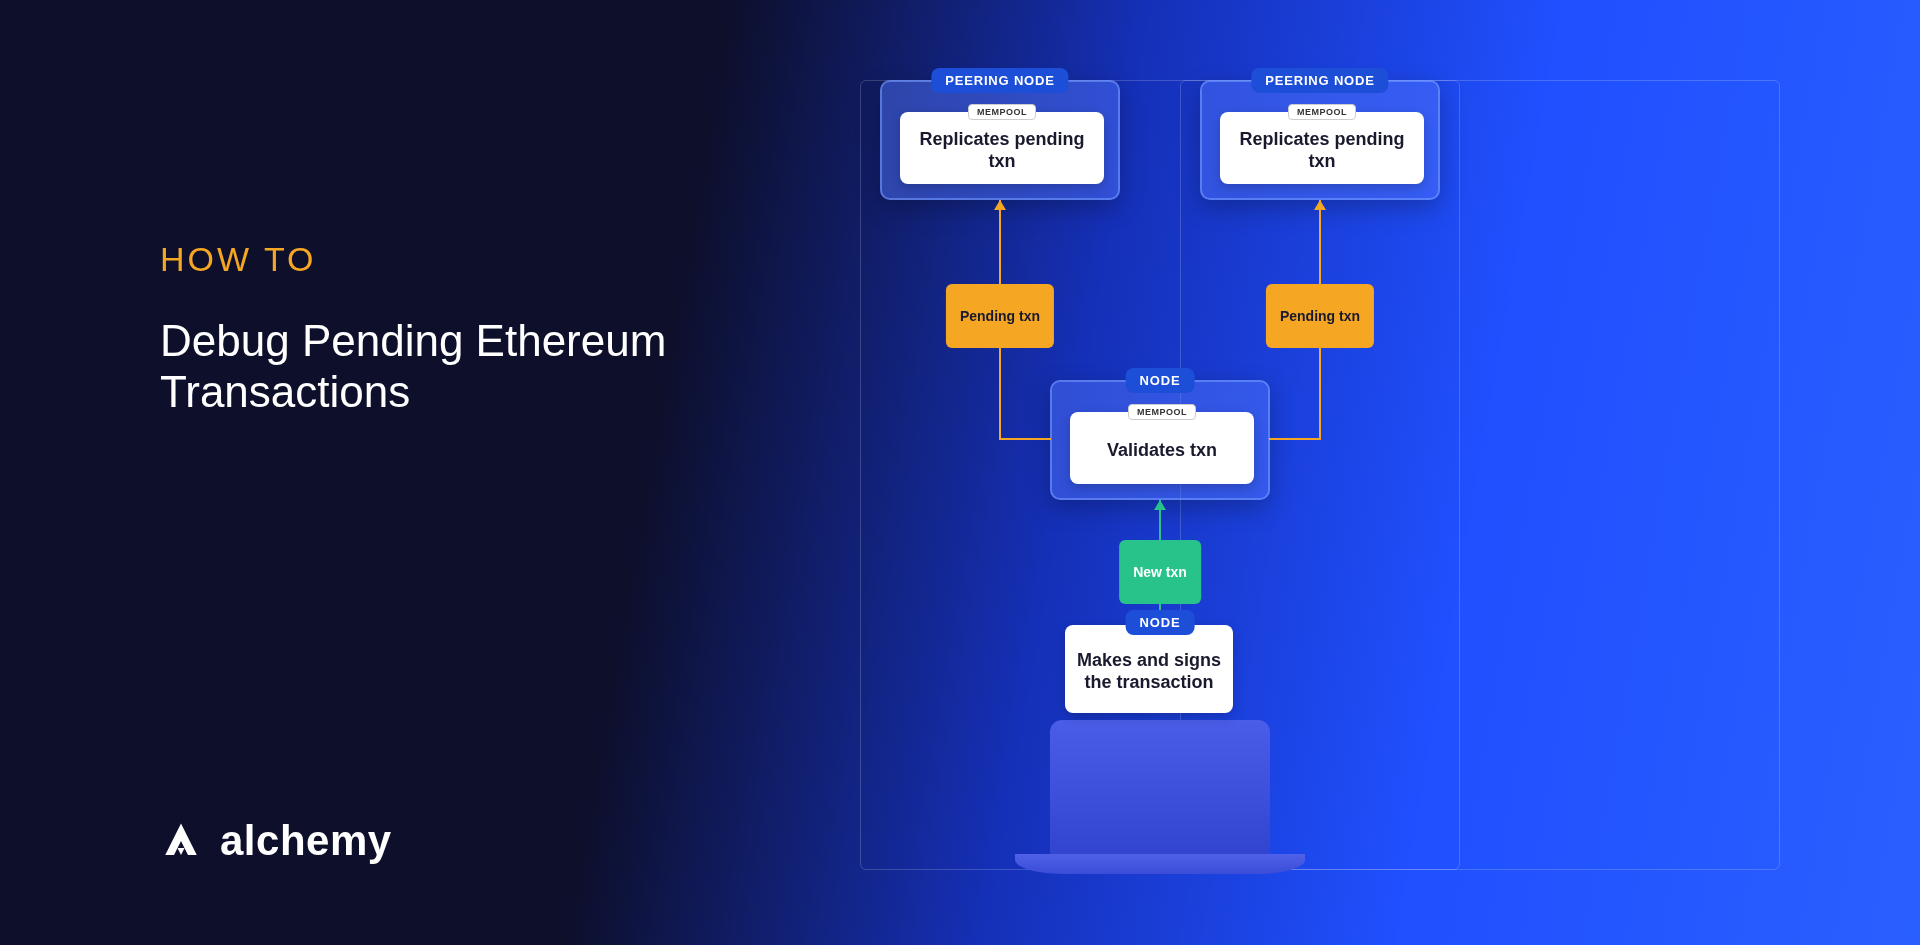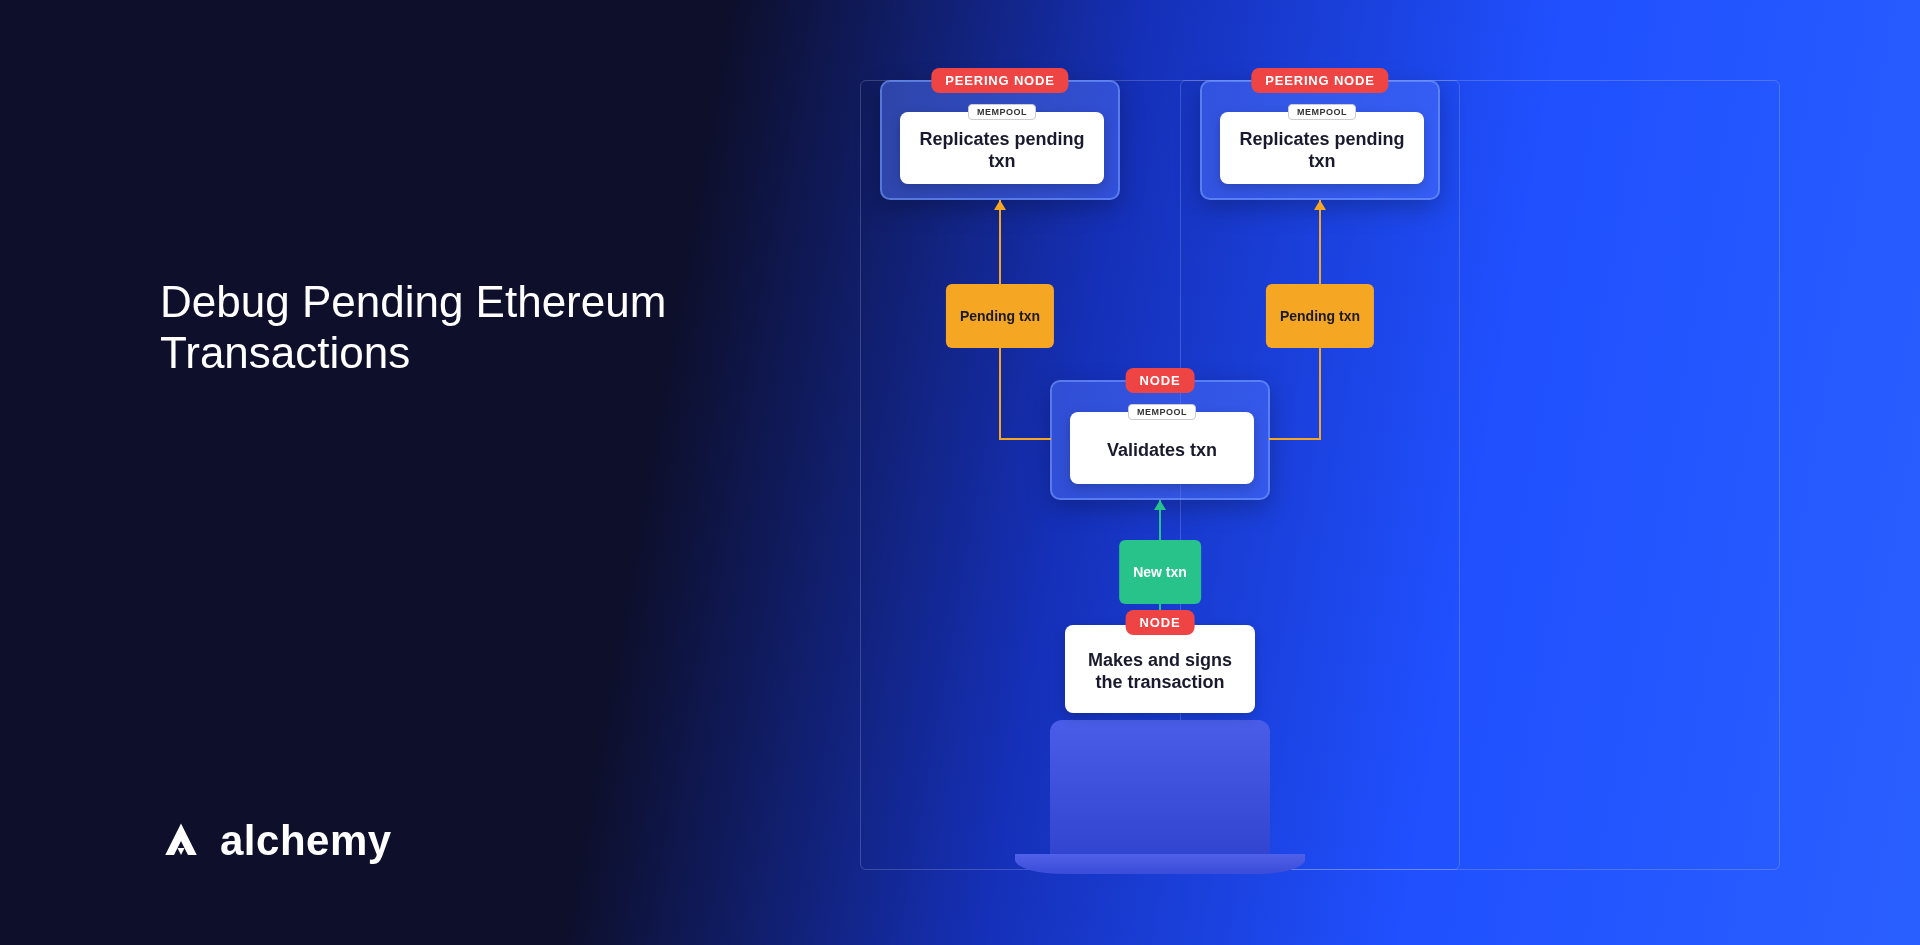--- a/index.html
+++ b/index.html
@@ -90,21 +90,21 @@
 }
 .box-text {
   color: #1a1a2e;
   font-size: 18px;
   font-weight: 700;
   text-align: center;
   line-height: 1.25;
 }
 .badge {
   position: absolute;
-  background: #ef4444;
+  background: #1d4ed8;
   color: #fff;
   font-size: 13px;
   font-weight: 800;
   letter-spacing: 0.8px;
   padding: 5px 14px;
   border-radius: 8px;
   transform: translateX(-50%);
   z-index: 5;
 }
 .pill {
@@ -150,20 +150,21 @@
   width: 290px;
   height: 20px;
   background: linear-gradient(180deg, #5060e8, #3a4cd8);
   border-radius: 0 0 50px 50px / 0 0 14px 14px;
 }
 </style>
 </head>
 <body>
 
 <div class="left">
+  <div class="eyebrow">HOW TO</div>
   <div class="title">Debug Pending Ethereum Transactions</div>
 </div>
 
 <div class="logo">
   <svg viewBox="0 0 48 48">
     <path d="M24 4 L6 40 L16 40 L24 24 L32 40 L42 40 Z" fill="#fff"></path>
     <path d="M20 32 L28 32 L24 40 Z" fill="#fff"></path>
   </svg>
   <span class="logo-text">alchemy</span>
 </div>
@@ -191,21 +192,21 @@
 
   <div class="badge" style="left:300px; top:328px;">NODE</div>
   <div class="card" style="left:190px; top:340px; width:220px; height:120px;">
     <div class="whitebox" style="left:18px; top:30px; width:184px; height:72px;">
       <div class="mempool-tag">MEMPOOL</div>
       <div class="box-text">Validates txn</div>
     </div>
   </div>
 
   <div class="badge" style="left:300px; top:570px;">NODE</div>
-  <div class="whitebox" style="left:205px; top:585px; width:190px; height:88px; z-index:4;">
+  <div class="whitebox" style="left:205px; top:585px; width:168px; height:88px; z-index:4;">
     <div class="box-text">Makes and signs the transaction</div>
   </div>
   <div class="laptop" style="left:190px; top:680px;"></div>
 
   <div class="line" style="left:139px; top:160px; width:2px; height:240px;"></div>
   <div class="line" style="left:139px; top:398px; width:52px; height:2px;"></div>
   <div class="arrow-up" style="left:140px; top:160px;"></div>
   <div class="pill pill-orange" style="left:140px; top:244px;">Pending txn</div>
 
   <div class="line" style="left:459px; top:160px; width:2px; height:240px;"></div>

